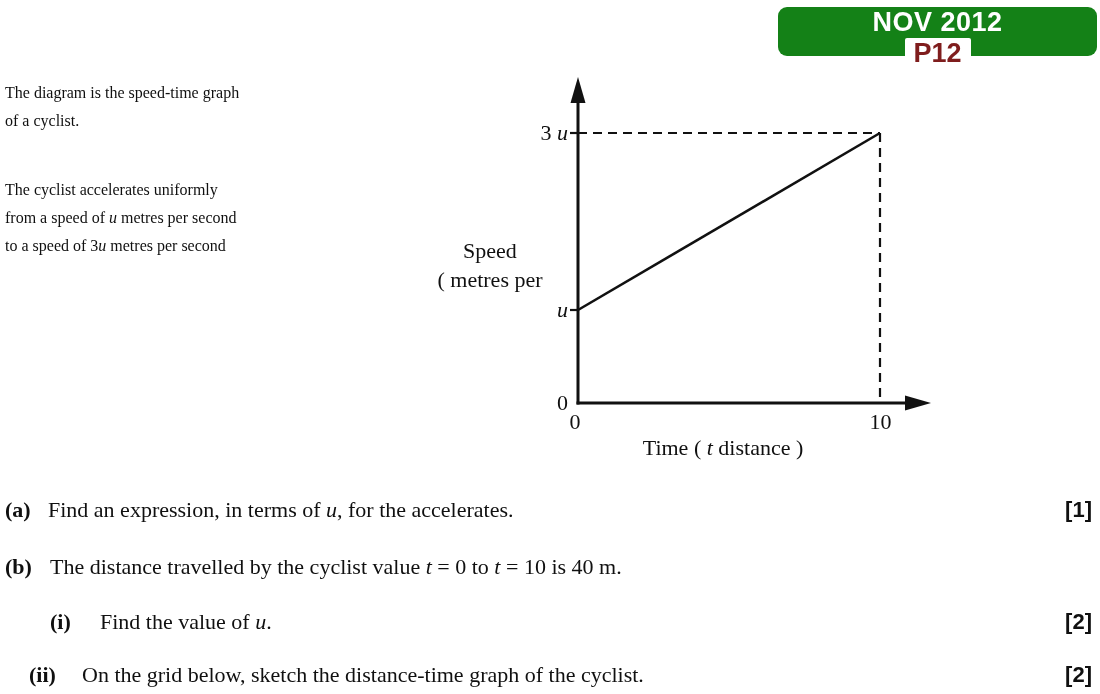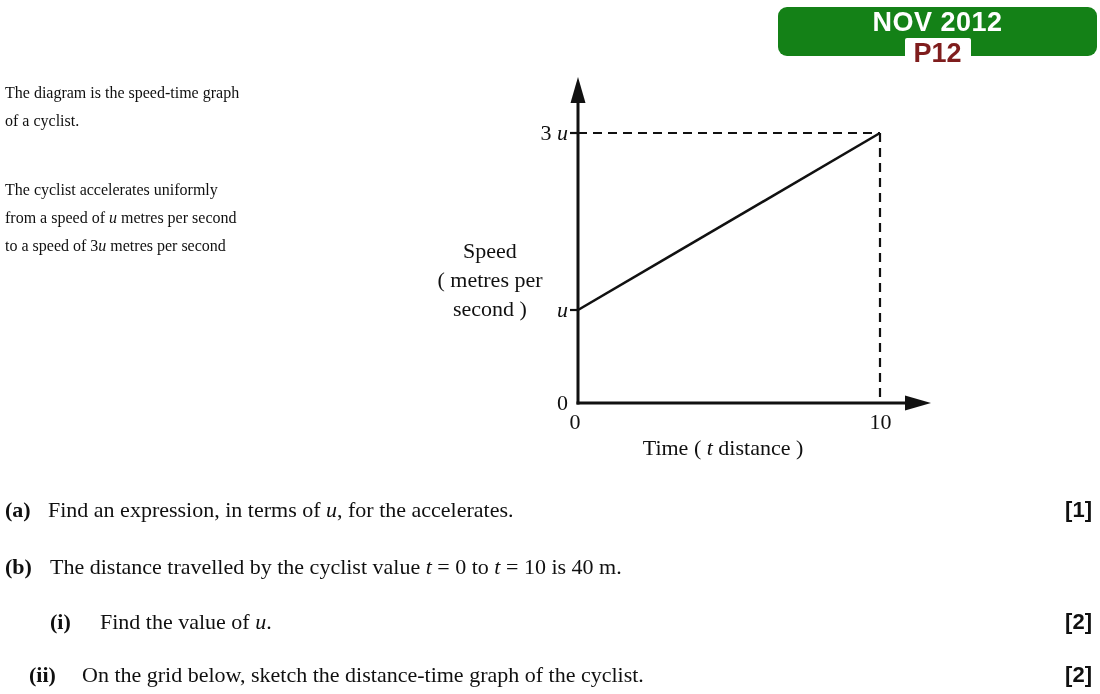--- a/index.html
+++ b/index.html
@@ -73,21 +73,20 @@
 
     <line x1="38" y1="58" x2="340" y2="58" stroke="#111" stroke-width="2.2" stroke-dasharray="9,6"></line>
     <line x1="340" y1="58" x2="340" y2="328" stroke="#111" stroke-width="2.2" stroke-dasharray="9,6"></line>
 
     <line x1="38" y1="235" x2="340" y2="58" stroke="#111" stroke-width="2.6"></line>
   </svg>
 
   <div class="abs speed-label">
       <div>Speed</div>
       <div>( metres per</div>
-      <div>second )</div>
     </div>
   <div class="abs glabel right" style="left:500px;top:119px;width:68px"><span>3 </span><span class="it">u</span></div>
   <div class="abs glabel right" style="left:500px;top:296px;width:68px"><span class="it">u</span></div>
   <div class="abs glabel right" style="left:500px;top:389px;width:68px">0</div>
   <div class="abs glabel center" style="left:560px;top:408px;width:30px">0</div>
   <div class="abs glabel center" style="left:858px;top:408px;width:45px">10</div>
   <div class="abs time-label"><span>Time ( </span><span class="it">t</span><span> distance )</span></div>
 
   <div class="abs qrow" style="left:5px;right:8px;top:496px">
     <span class="qmarker" style="width:43px">(a)</span>

